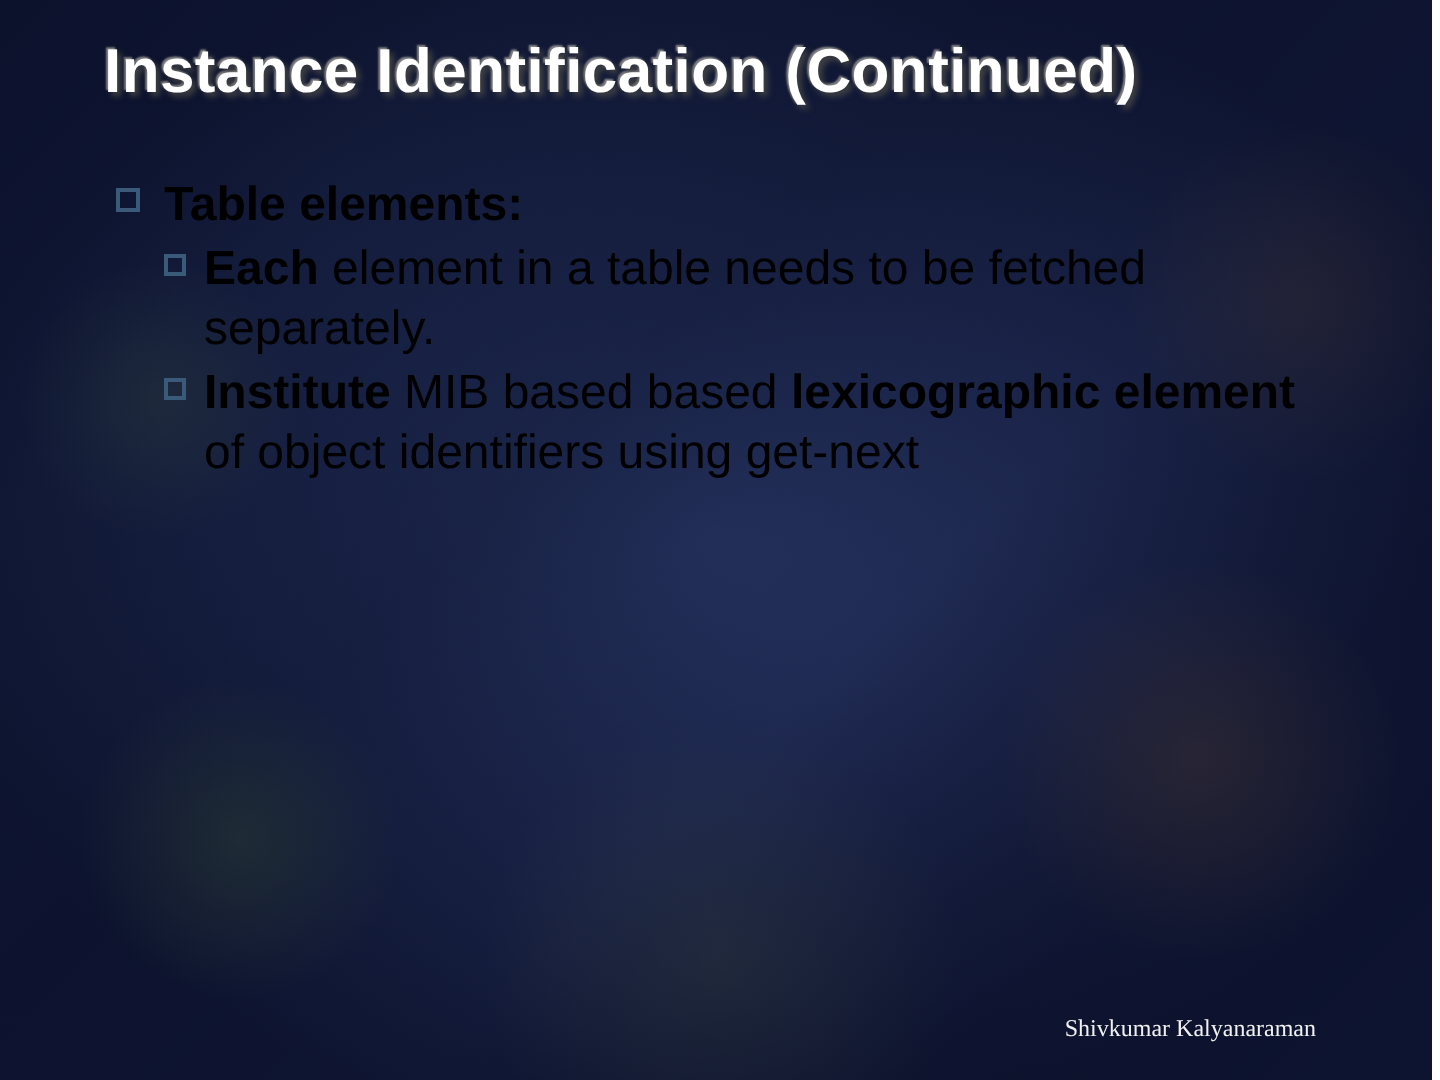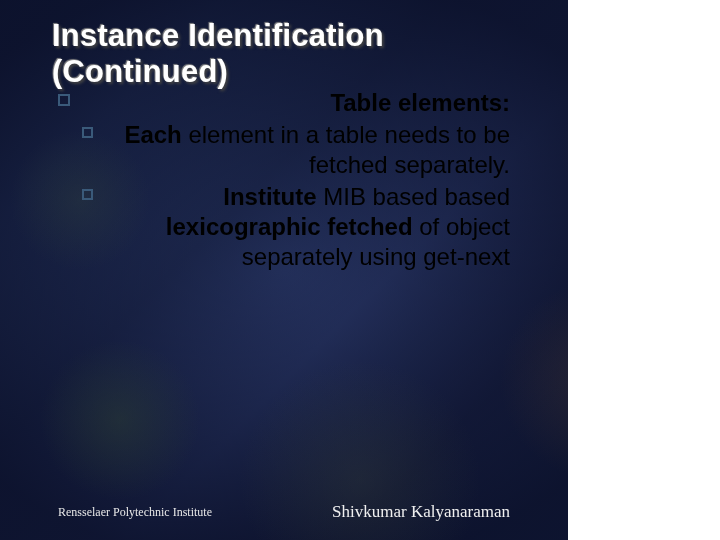--- a/index.html
+++ b/index.html
@@ -5,21 +5,21 @@
   html, body {
     margin: 0;
     padding: 0;
     width: 720px;
     height: 540px;
     overflow: hidden;
     font-family: Arial, Helvetica, sans-serif;
   }
   .slide {
     position: relative;
-    width: 568px;
+    width: 716px;
     height: 540px;
     background:
       radial-gradient(ellipse 400px 300px at 50% 50%, rgba(30,40,80,0.3), rgba(10,15,40,0.85)),
       linear-gradient(135deg, #1a2548 0%, #253560 20%, #1e2a50 40%, #2a3868 60%, #1a2245 80%, #20305a 100%);
     background-blend-mode: normal;
     box-sizing: border-box;
   }
   .slide::before {
     content: "";
     position: absolute;
@@ -49,36 +49,34 @@
     left: 58px;
     right: 58px;
     color: #000;
     font-size: 24px;
     line-height: 1.25;
   }
   .lvl1 {
     position: relative;
     padding-left: 24px;
     margin-bottom: 2px;
-    text-align: right;
   }
   .lvl1::before {
     content: "";
     position: absolute;
     left: 0;
     top: 6px;
     width: 12px;
     height: 12px;
     border: 2px solid #3a5a7a;
     background: transparent;
     box-sizing: border-box;
   }
   .sub {
     padding-left: 24px;
-    text-align: right;
   }
   .lvl2 {
     position: relative;
     padding-left: 20px;
     margin-bottom: 2px;
   }
   .lvl2::before {
     content: "";
     position: absolute;
     left: 0;
@@ -94,21 +92,21 @@
     bottom: 20px;
     left: 58px;
     font-size: 12px;
     color: #e8e8e8;
     font-family: "Times New Roman", Times, serif;
   }
   .footer-right {
     position: absolute;
     bottom: 18px;
     right: 58px;
-    font-size: 17px;
+    font-size: 12px;
     color: #f0f0f0;
     font-family: "Times New Roman", Times, serif;
   }
   .strong { font-weight: bold; }
 </style>
 </head>
 <body>
 
 <div class="slide">
 
@@ -116,21 +114,20 @@
 
   <div class="body">
     <div class="lvl1">
       <span class="strong">Table elements:</span>
     </div>
     <div class="sub">
       <div class="lvl2">
         <span class="strong">Each</span><span> element in a table needs to be fetched separately.</span>
       </div>
       <div class="lvl2">
-        <span class="strong">Institute</span><span> MIB based based </span><span class="strong">lexicographic fetched</span><span> of object separately using get-next</span>
+        <span class="strong">Institute</span><span> MIB based based </span><span class="strong">lexicographic element</span><span> of object identifiers using get-next</span>
       </div>
     </div>
   </div>
 
-  <div class="footer-left">Rensselaer Polytechnic Institute</div>
   <div class="footer-right">Shivkumar Kalyanaraman</div>
 
 </div>
 
 </body></html>

